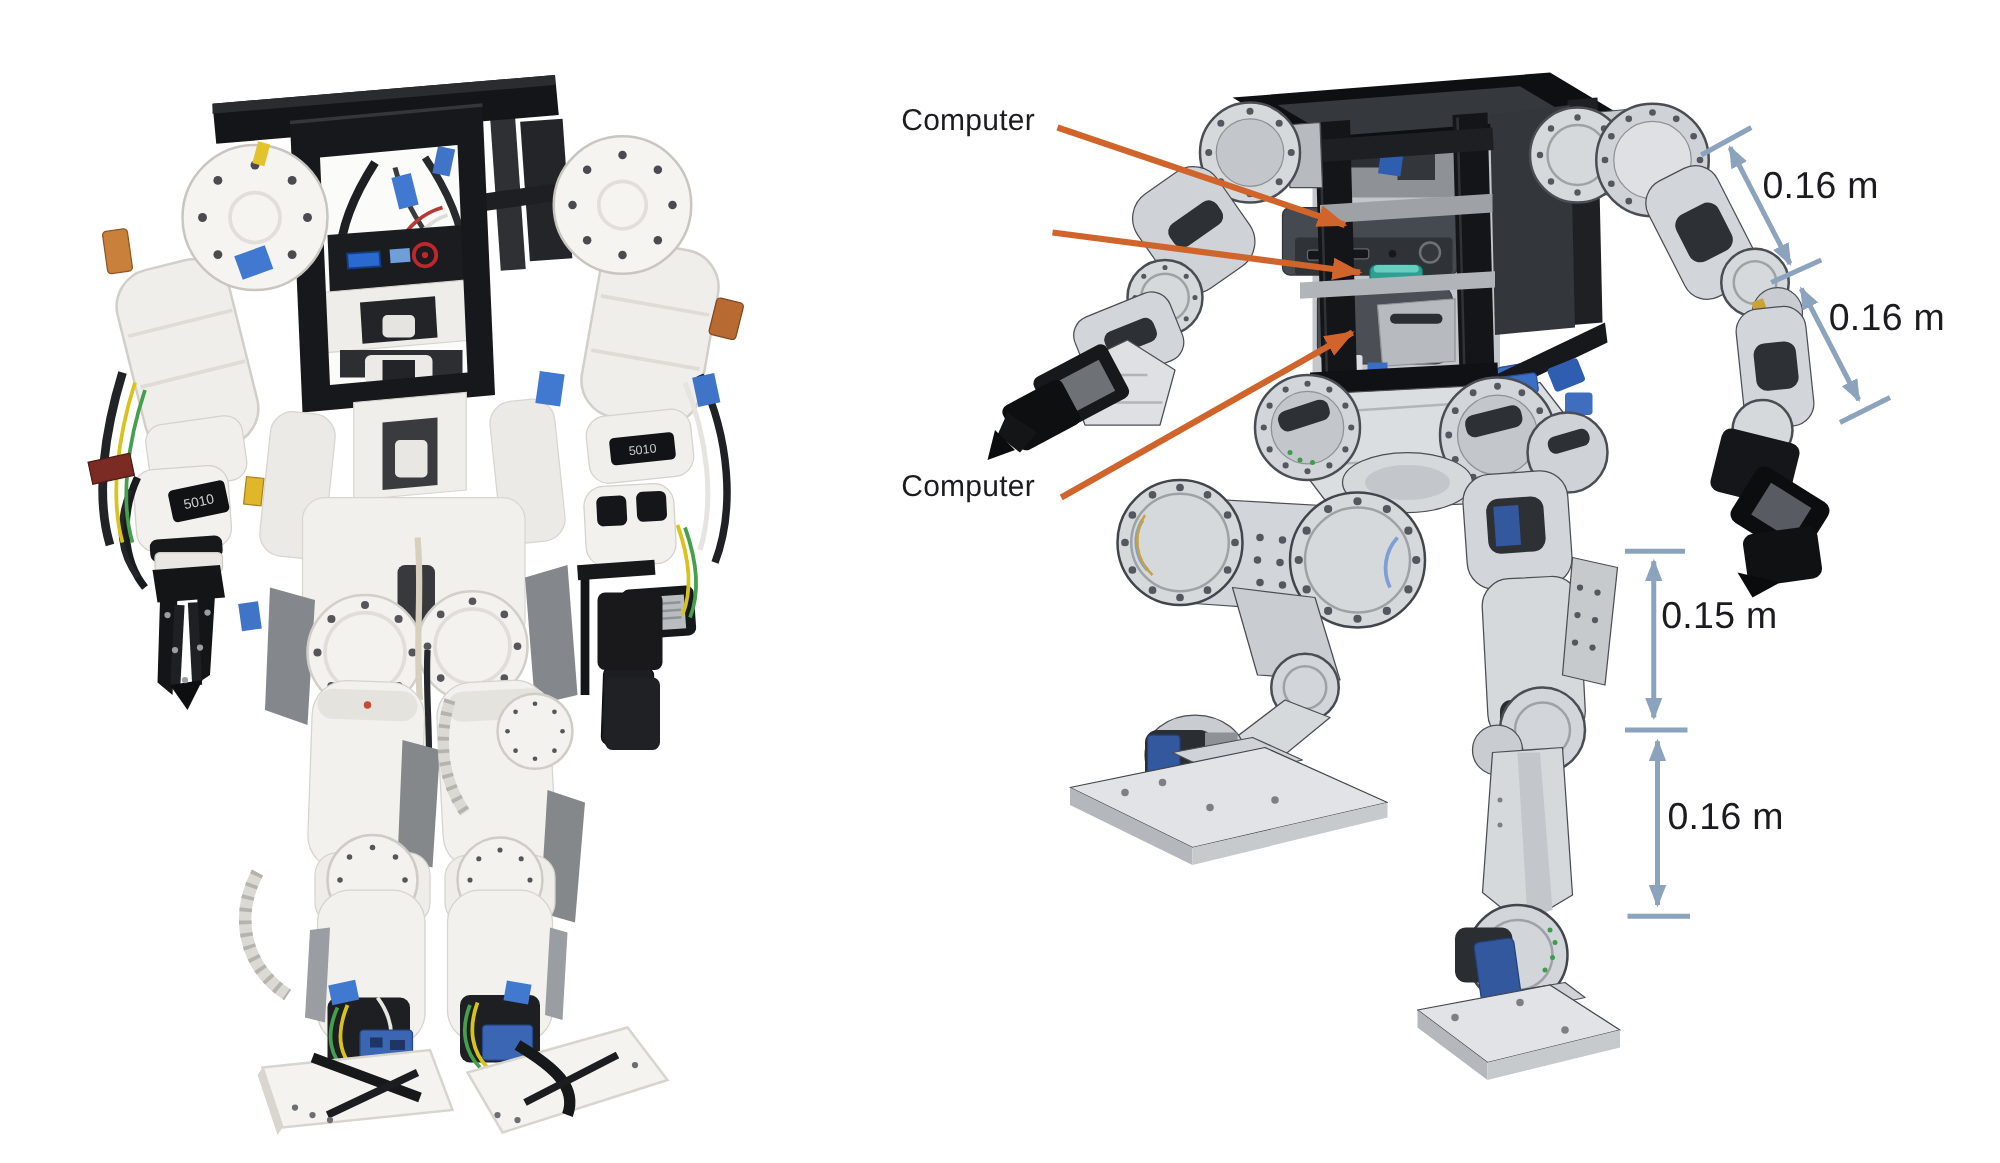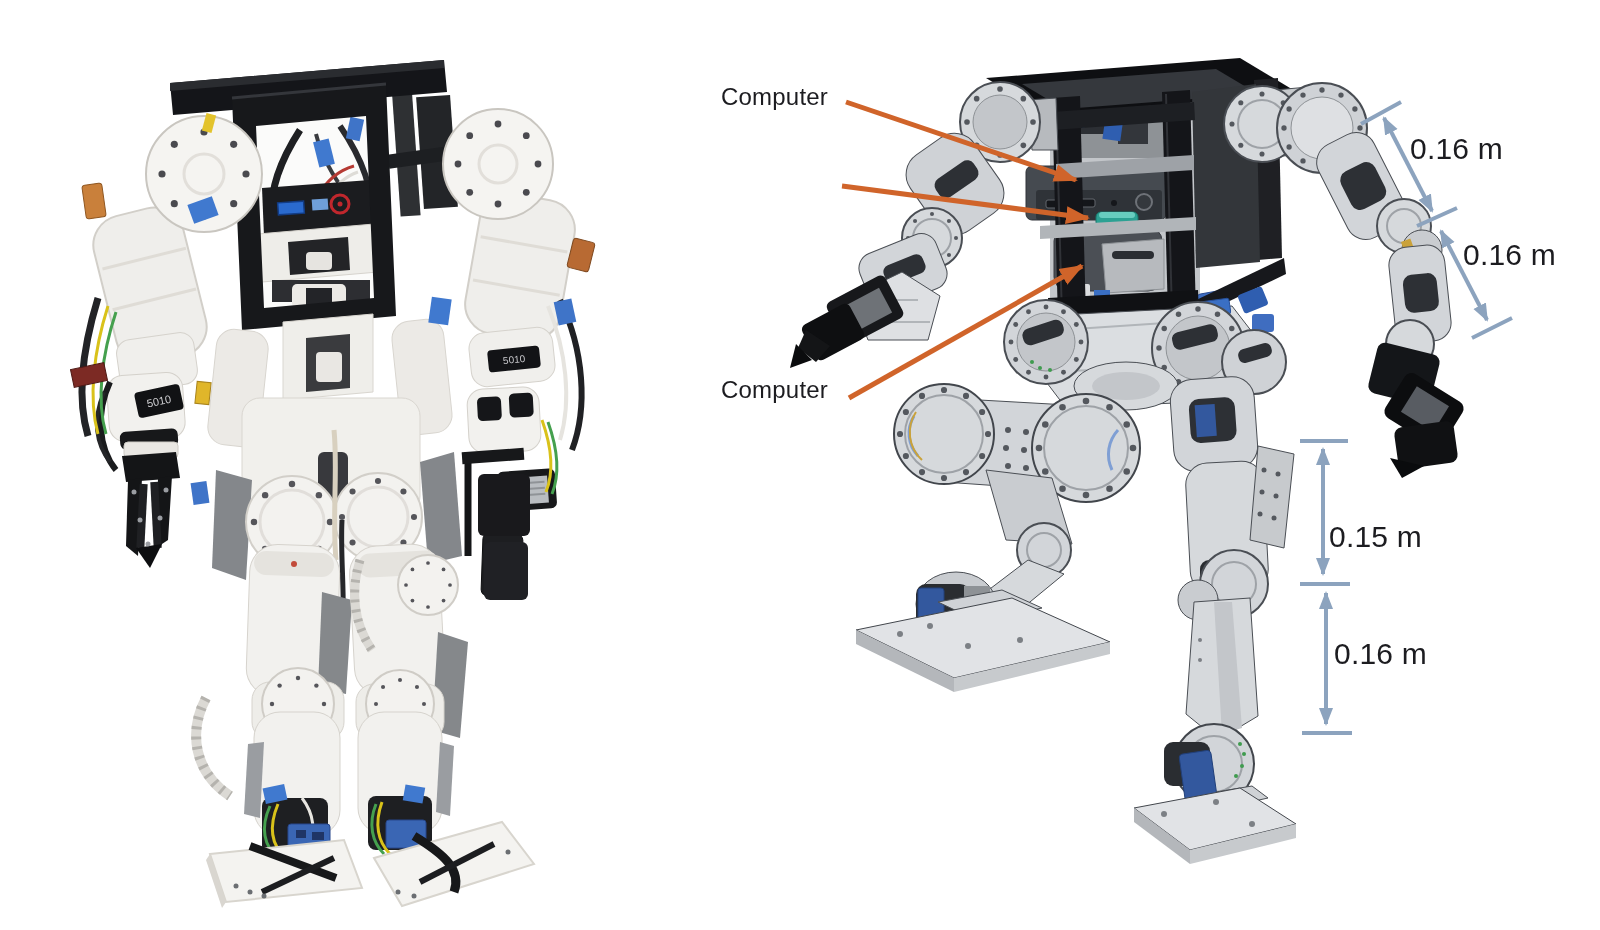--- a/index.html
+++ b/index.html
@@ -532,16 +532,16 @@
       <line x1="1302" y1="733" x2="1352" y2="733"></line>
     </g>
   </g>
 </svg>
 
 <div class="anno-label right-align" style="left:628px;top:84px;">Computer</div>
 <div class="anno-label right-align" style="left:628px;top:377px;">Computer</div>
 
 <div class="anno-label dim-label" style="left:1410px;top:132px;">0.16 m</div>
 <div class="anno-label dim-label" style="left:1463px;top:238px;">0.16 m</div>
-<div class="anno-label dim-label" style="left:1329px;top:520px;">0.15 m</div>
+<div class="anno-label dim-label" style="left:1329px;top:476px;">0.15 m</div>
 <div class="anno-label dim-label" style="left:1334px;top:637px;">0.16 m</div>
 
 </div>
 
 </body></html>

